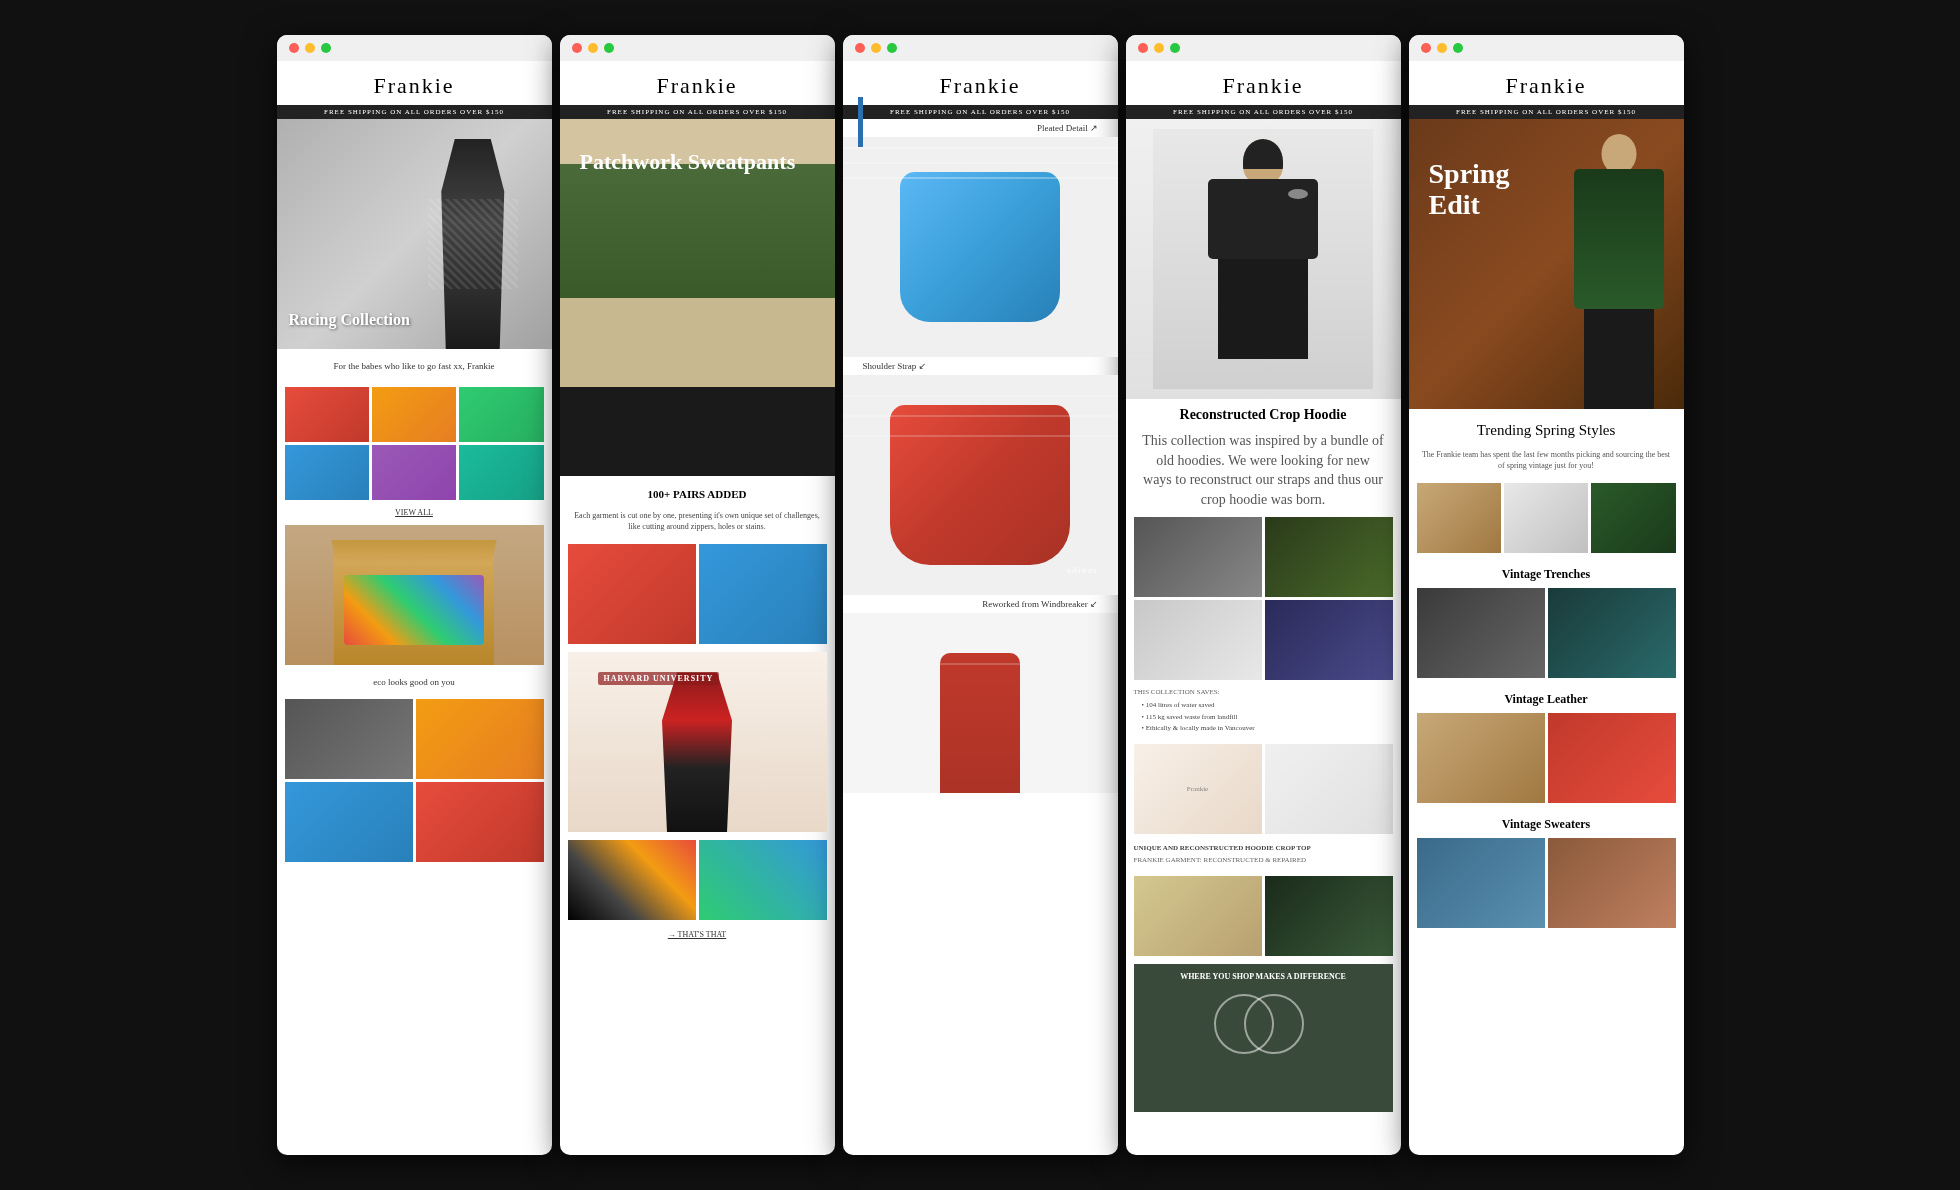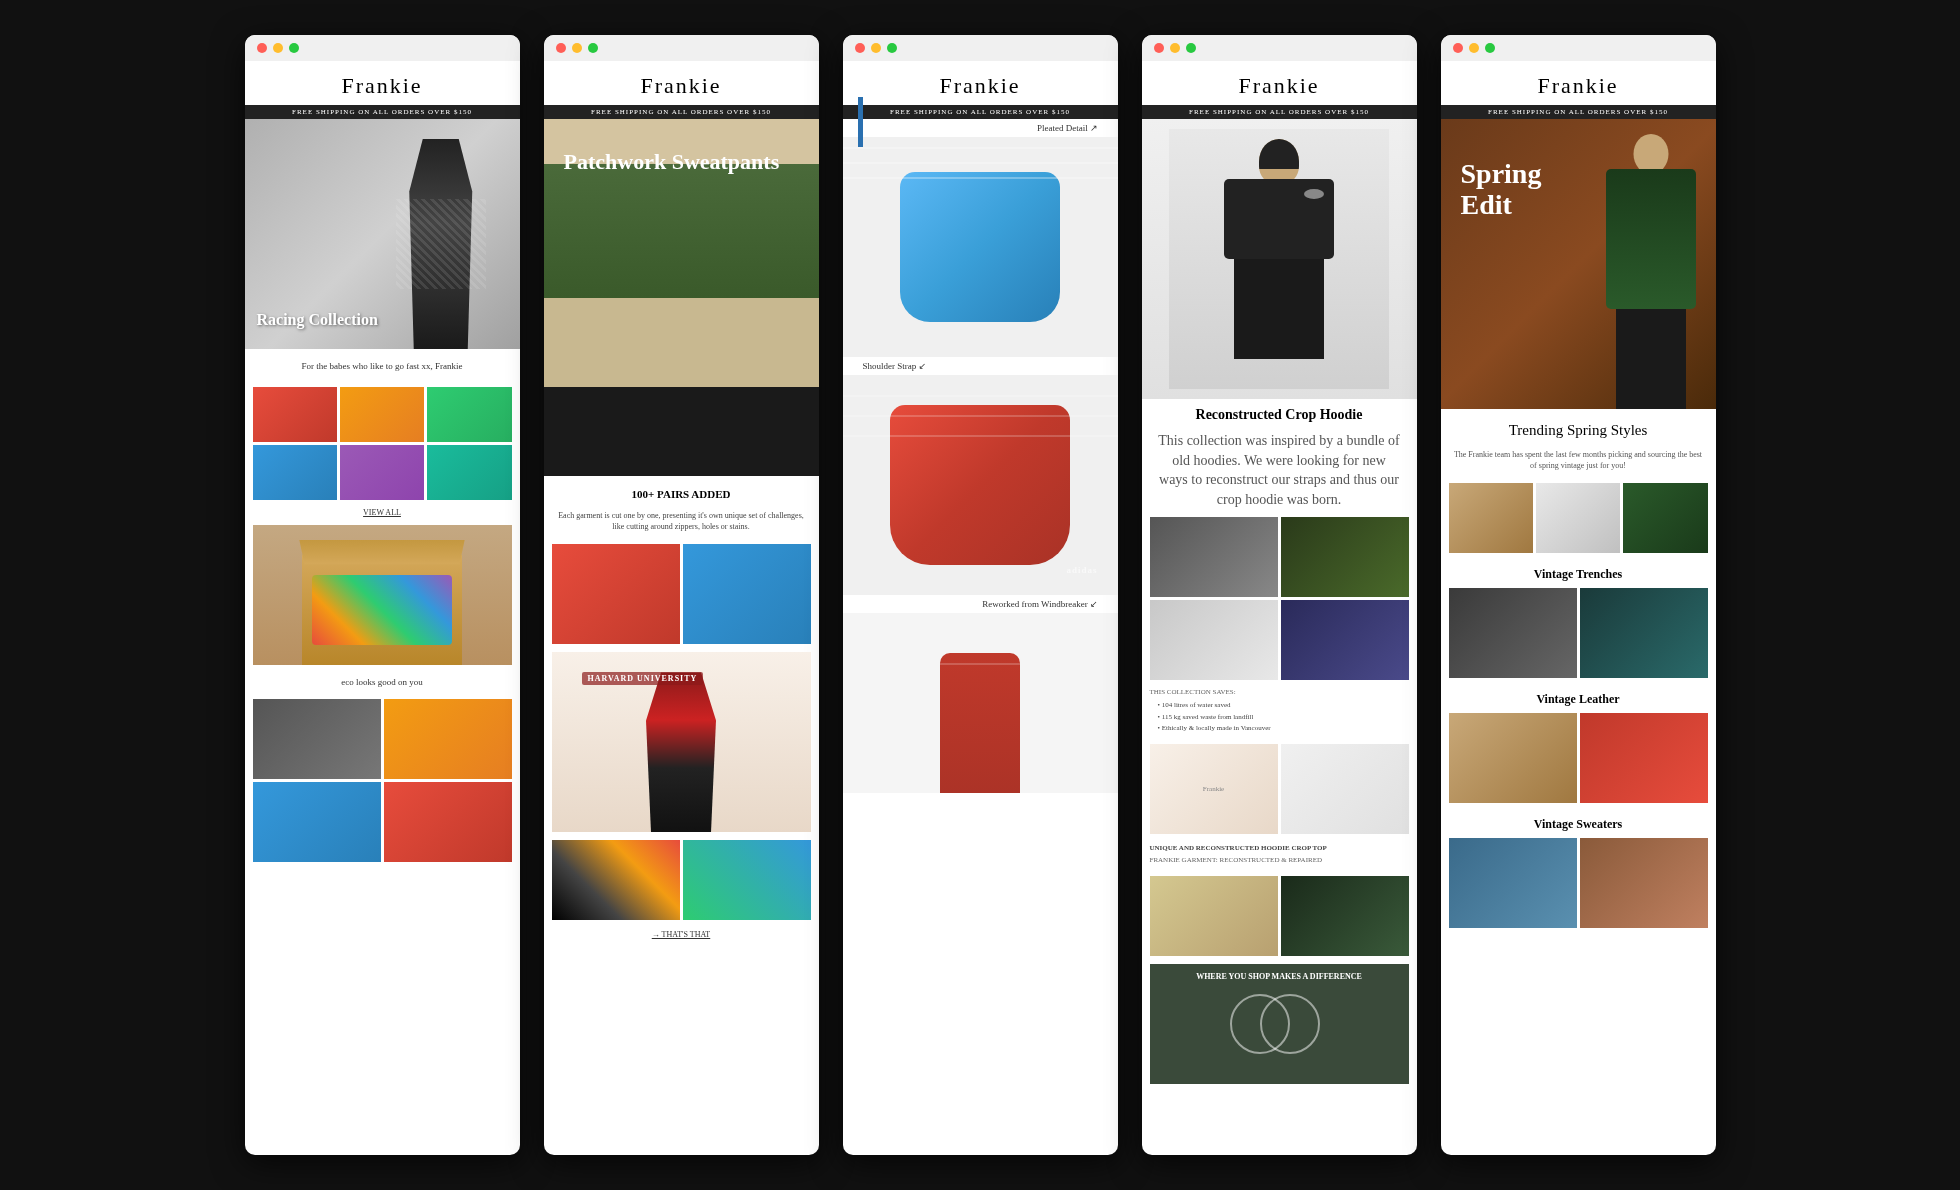--- a/index.html
+++ b/index.html
@@ -9,21 +9,21 @@
       height: 1190px;
       display: flex;
       align-items: center;
       justify-content: center;
       font-family: 'Georgia', serif;
       overflow: hidden;
     }
 
     .screens-container {
       display: flex;
-      gap: 24px;
+      gap: 8px;
       align-items: flex-start;
       padding: 30px 20px;
     }
 
     .browser-window {
       background: #fff;
       border-radius: 10px;
       overflow: hidden;
       box-shadow: 0 8px 32px rgba(0,0,0,0.7);
       width: 275px;
@@ -499,21 +499,21 @@
     }
 
     .s4b-item {
       height: 80px;
     }
 
     .s4b-item-1 { background: linear-gradient(135deg, #d4c890, #c0b870); }
     .s4b-item-2 { background: linear-gradient(135deg, #2a2a2a, #555); }
 
     .screen4-venn {
-      height: 120px;
+      height: 148px;
       background: #3a4a3a;
       margin: 4px 8px;
       display: flex;
       align-items: center;
       justify-content: center;
       position: relative;
       flex-shrink: 0;
     }
 
     .venn-circle-1 {

